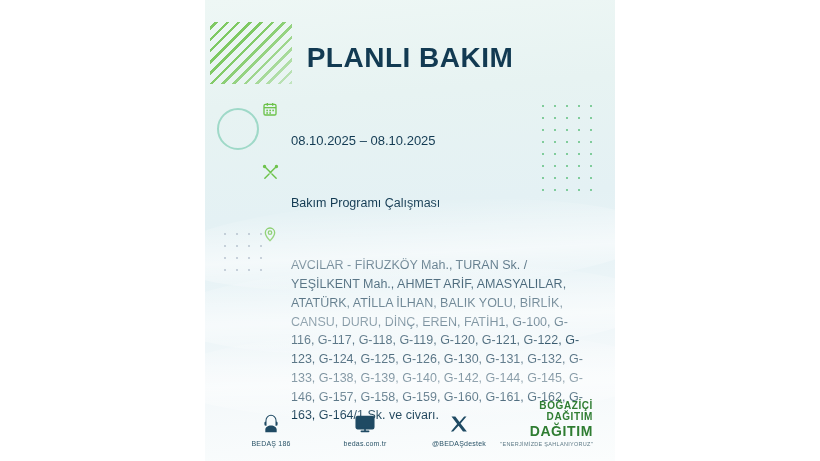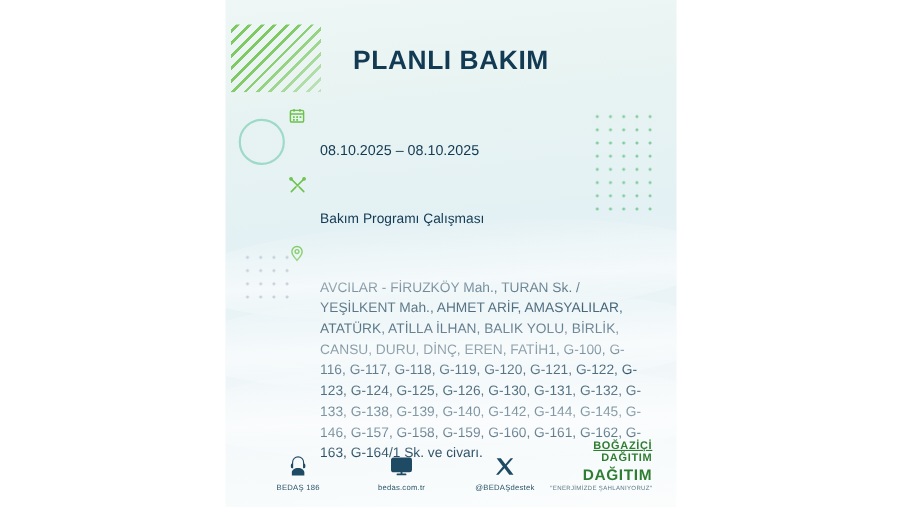--- a/index.html
+++ b/index.html
@@ -66,21 +66,21 @@
     background-image: radial-gradient(#5fbf7e 1.3px, rgba(0,0,0,0) 1.4px);
     background-size: 12px 12px;
     opacity: .75;
   }
   .dots.right-top { right: 18px; top: 100px; width: 60px; height: 96px; }
   .dots.left-mid  { left: 14px; top: 228px; width: 48px; height: 48px;
     background-image: radial-gradient(#a9b6c4 1.3px, rgba(0,0,0,0) 1.4px); opacity:.6; }
 
   .title-block { padding-top: 42px; text-align: center; }
   .title-main {
-    font-size: 24px; font-weight: 700; letter-spacing: .5px;
+    font-size: 28px; font-weight: 700; letter-spacing: .5px;
     color: #123a52;
   }
   .title-sub {
     margin-top: 4px;
     font-size: 22px; font-weight: 700; letter-spacing: .3px;
     color: #123a52;
   }
 
   .rows { margin-top: 26px; padding: 0 26px 0 52px; }
   .row { display: flex; align-items: flex-start; margin-bottom: 13px; }
@@ -100,21 +100,21 @@
     position: absolute; bottom: 14px; left: 0; right: 0;
     display: flex; align-items: flex-end; justify-content: space-between;
     padding: 0 22px 0 30px;
   }
   .foot-items { display: flex; gap: 22px; align-items: flex-end; }
   .foot-item { text-align: center; width: 72px; }
   .foot-item .fi-ico { height: 26px; display:flex; align-items:center; justify-content:center; }
   .foot-item .fi-lbl { font-size: 7px; color: #2b5468; margin-top: 3px; letter-spacing: .2px; }
 
   .brand { text-align: right; line-height: 1.15; }
-  .brand .b1 { font-size: 10px; font-weight: 700; color: #2f7d32; letter-spacing: .6px; text-decoration: underline; }
+  .brand .b1 { font-size: 10px; font-weight: 700; color: #2f7d32; letter-spacing: .6px; }
   .brand .b2 { font-size: 10px; font-weight: 700; color: #2f7d32; letter-spacing: .6px; }
   .brand .b3 { font-size: 14px; font-weight: 700; color: #2f7d32; letter-spacing: .6px; }
   .brand .tag { font-size: 5.5px; color: #5e7a86; margin-top: 2px; letter-spacing: .3px; }
 
   svg { display: block; }
 </style>
 </head>
 <body>
 
 <div id="stage">

